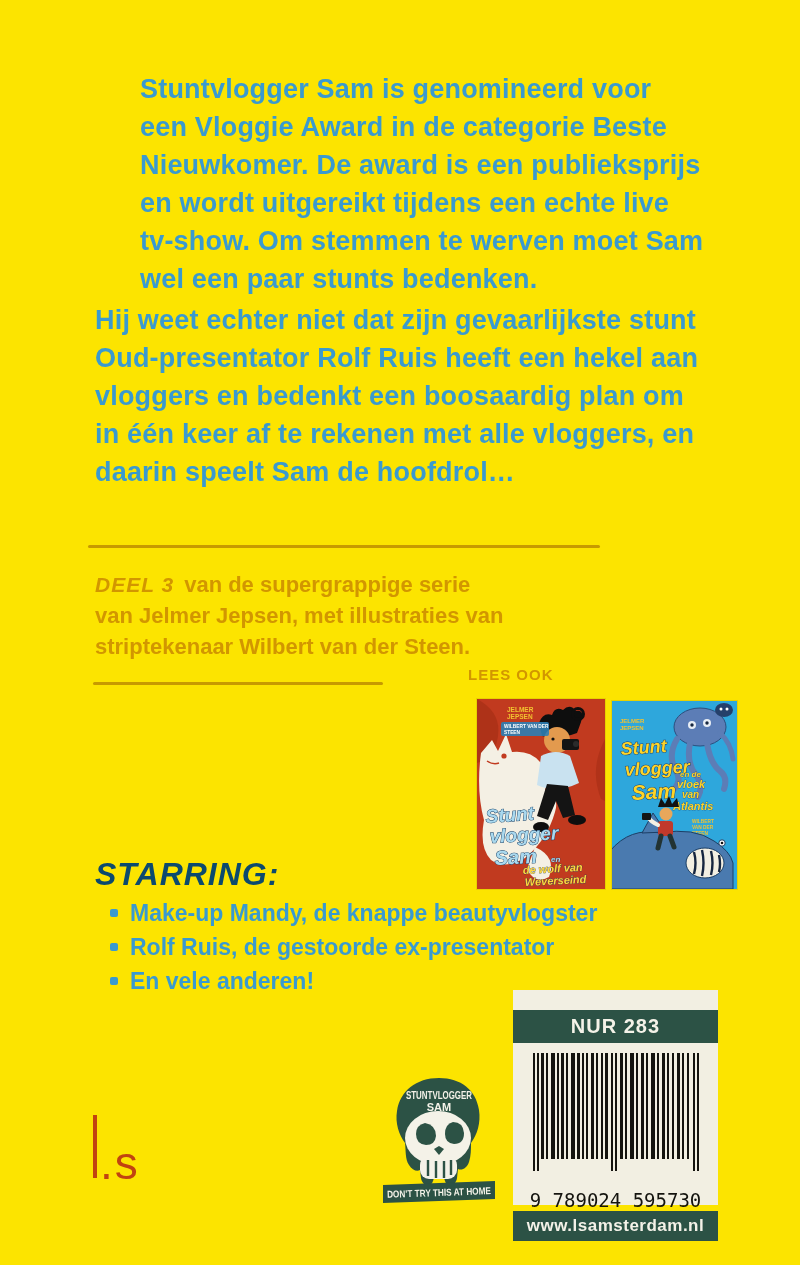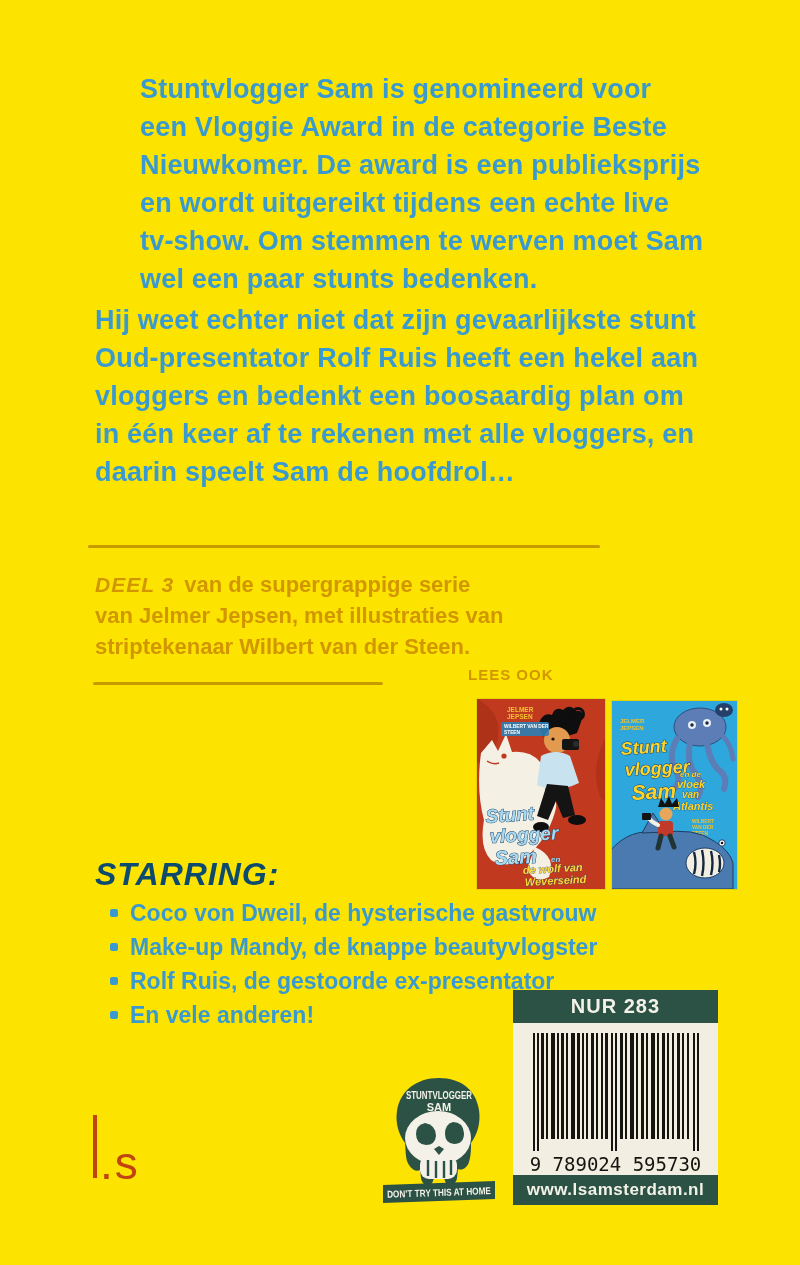--- a/index.html
+++ b/index.html
@@ -24,24 +24,24 @@
   .starring-list{position:absolute;left:95px;top:896px;margin:0;padding:0;list-style:none;width:560px;}
   .starring-list li{position:relative;padding-left:35px;color:#3A9ACF;font-weight:bold;font-size:23px;line-height:34px;}
   .starring-list .bullet{position:absolute;left:15px;top:13px;width:8px;height:8px;background:#3A9ACF;border-radius:2px;}
   
   .cover{position:absolute;box-shadow:0 0 0 1px rgba(0,0,0,.08);}
   .cover svg{display:block;width:100%;height:100%;}
   .cover1{left:477px;top:699px;width:128px;height:190px;}
   .cover2{left:612px;top:701px;width:125px;height:188px;}
   
   .barcode-block{position:absolute;left:513px;top:990px;width:205px;height:215px;display:flex;flex-direction:column;background:#F2EFE2;}
-  .bar-head{height:33px;background:#2C5245;color:#F4F2E8;font-weight:bold;font-size:20px;display:flex;align-items:center;justify-content:center;letter-spacing:1px;flex:0 0 auto;}
+  .bar-head{height:33px;background:#2C5245;color:#F4F2E8;font-weight:bold;font-size:20px;display:flex;align-items:center;justify-content:center;letter-spacing:1px;flex:0 0 auto;margin-top:20px;}
   .bar-mid{flex:1 1 auto;display:flex;flex-direction:column;align-items:center;justify-content:flex-start;padding-top:10px;}
   .bar-mid svg{display:block;}
-  .bar-num{font-family:"DejaVu Sans Mono",monospace;font-size:19px;color:#15140f;margin-top:2px;letter-spacing:0;}
+  .bar-num{font-family:"DejaVu Sans Mono",monospace;font-size:19px;color:#15140f;margin-top:18px;letter-spacing:0;}
   .bar-foot{height:30px;background:#2C5245;color:#F4F2E8;font-weight:bold;font-size:17px;display:flex;align-items:center;justify-content:center;letter-spacing:.5px;flex:0 0 auto;}
   
   .skull{position:absolute;left:383px;top:1076px;width:112px;height:128px;}
   .skull svg{display:block;width:100%;height:100%;}
   
   .ls-logo{position:absolute;left:93px;top:1115px;display:flex;align-items:flex-end;color:#C14310;}
   .ls-l{display:block;width:4px;height:63px;background:#C14310;margin-right:3px;font-size:0;overflow:hidden;}
   .ls-s{font-size:46px;line-height:1;font-weight:400;margin-bottom:-8px;letter-spacing:2px;}
 </style>
 </head>
@@ -169,21 +169,20 @@
         <rect x="46" y="120" width="15" height="15" rx="3" fill="#C0392B"></rect>
         <path d="M46,124 q-8,-4 -10,-8" stroke="#F4F0E4" stroke-width="4" fill="none" stroke-linecap="round"></path>
         <rect x="30" y="112" width="9" height="7" rx="1" fill="#141414"></rect>
         <path d="M49,135 l-3,12 M58,135 l4,11" stroke="#233" stroke-width="5" stroke-linecap="round"></path>
       </g>
     </svg>
   </div>
 
   <div class="starring-heading">STARRING:</div>
   <ul class="starring-list">
-    <li><span class="bullet"></span><span>Coco von Dweil, de hysterische gastvrouw</span></li>
     <li><span class="bullet"></span><span>Make-up Mandy, de knappe beautyvlogster</span></li>
     <li><span class="bullet"></span><span>Rolf Ruis, de gestoorde ex-presentator</span></li>
     <li><span class="bullet"></span><span>En vele anderen!</span></li>
   </ul>
 
   <div class="barcode-block">
     <div class="bar-head">NUR 283</div>
     <div class="bar-mid">
       <svg width="168" height="118" viewBox="0 0 166 118">
         <g fill="#15140f">

